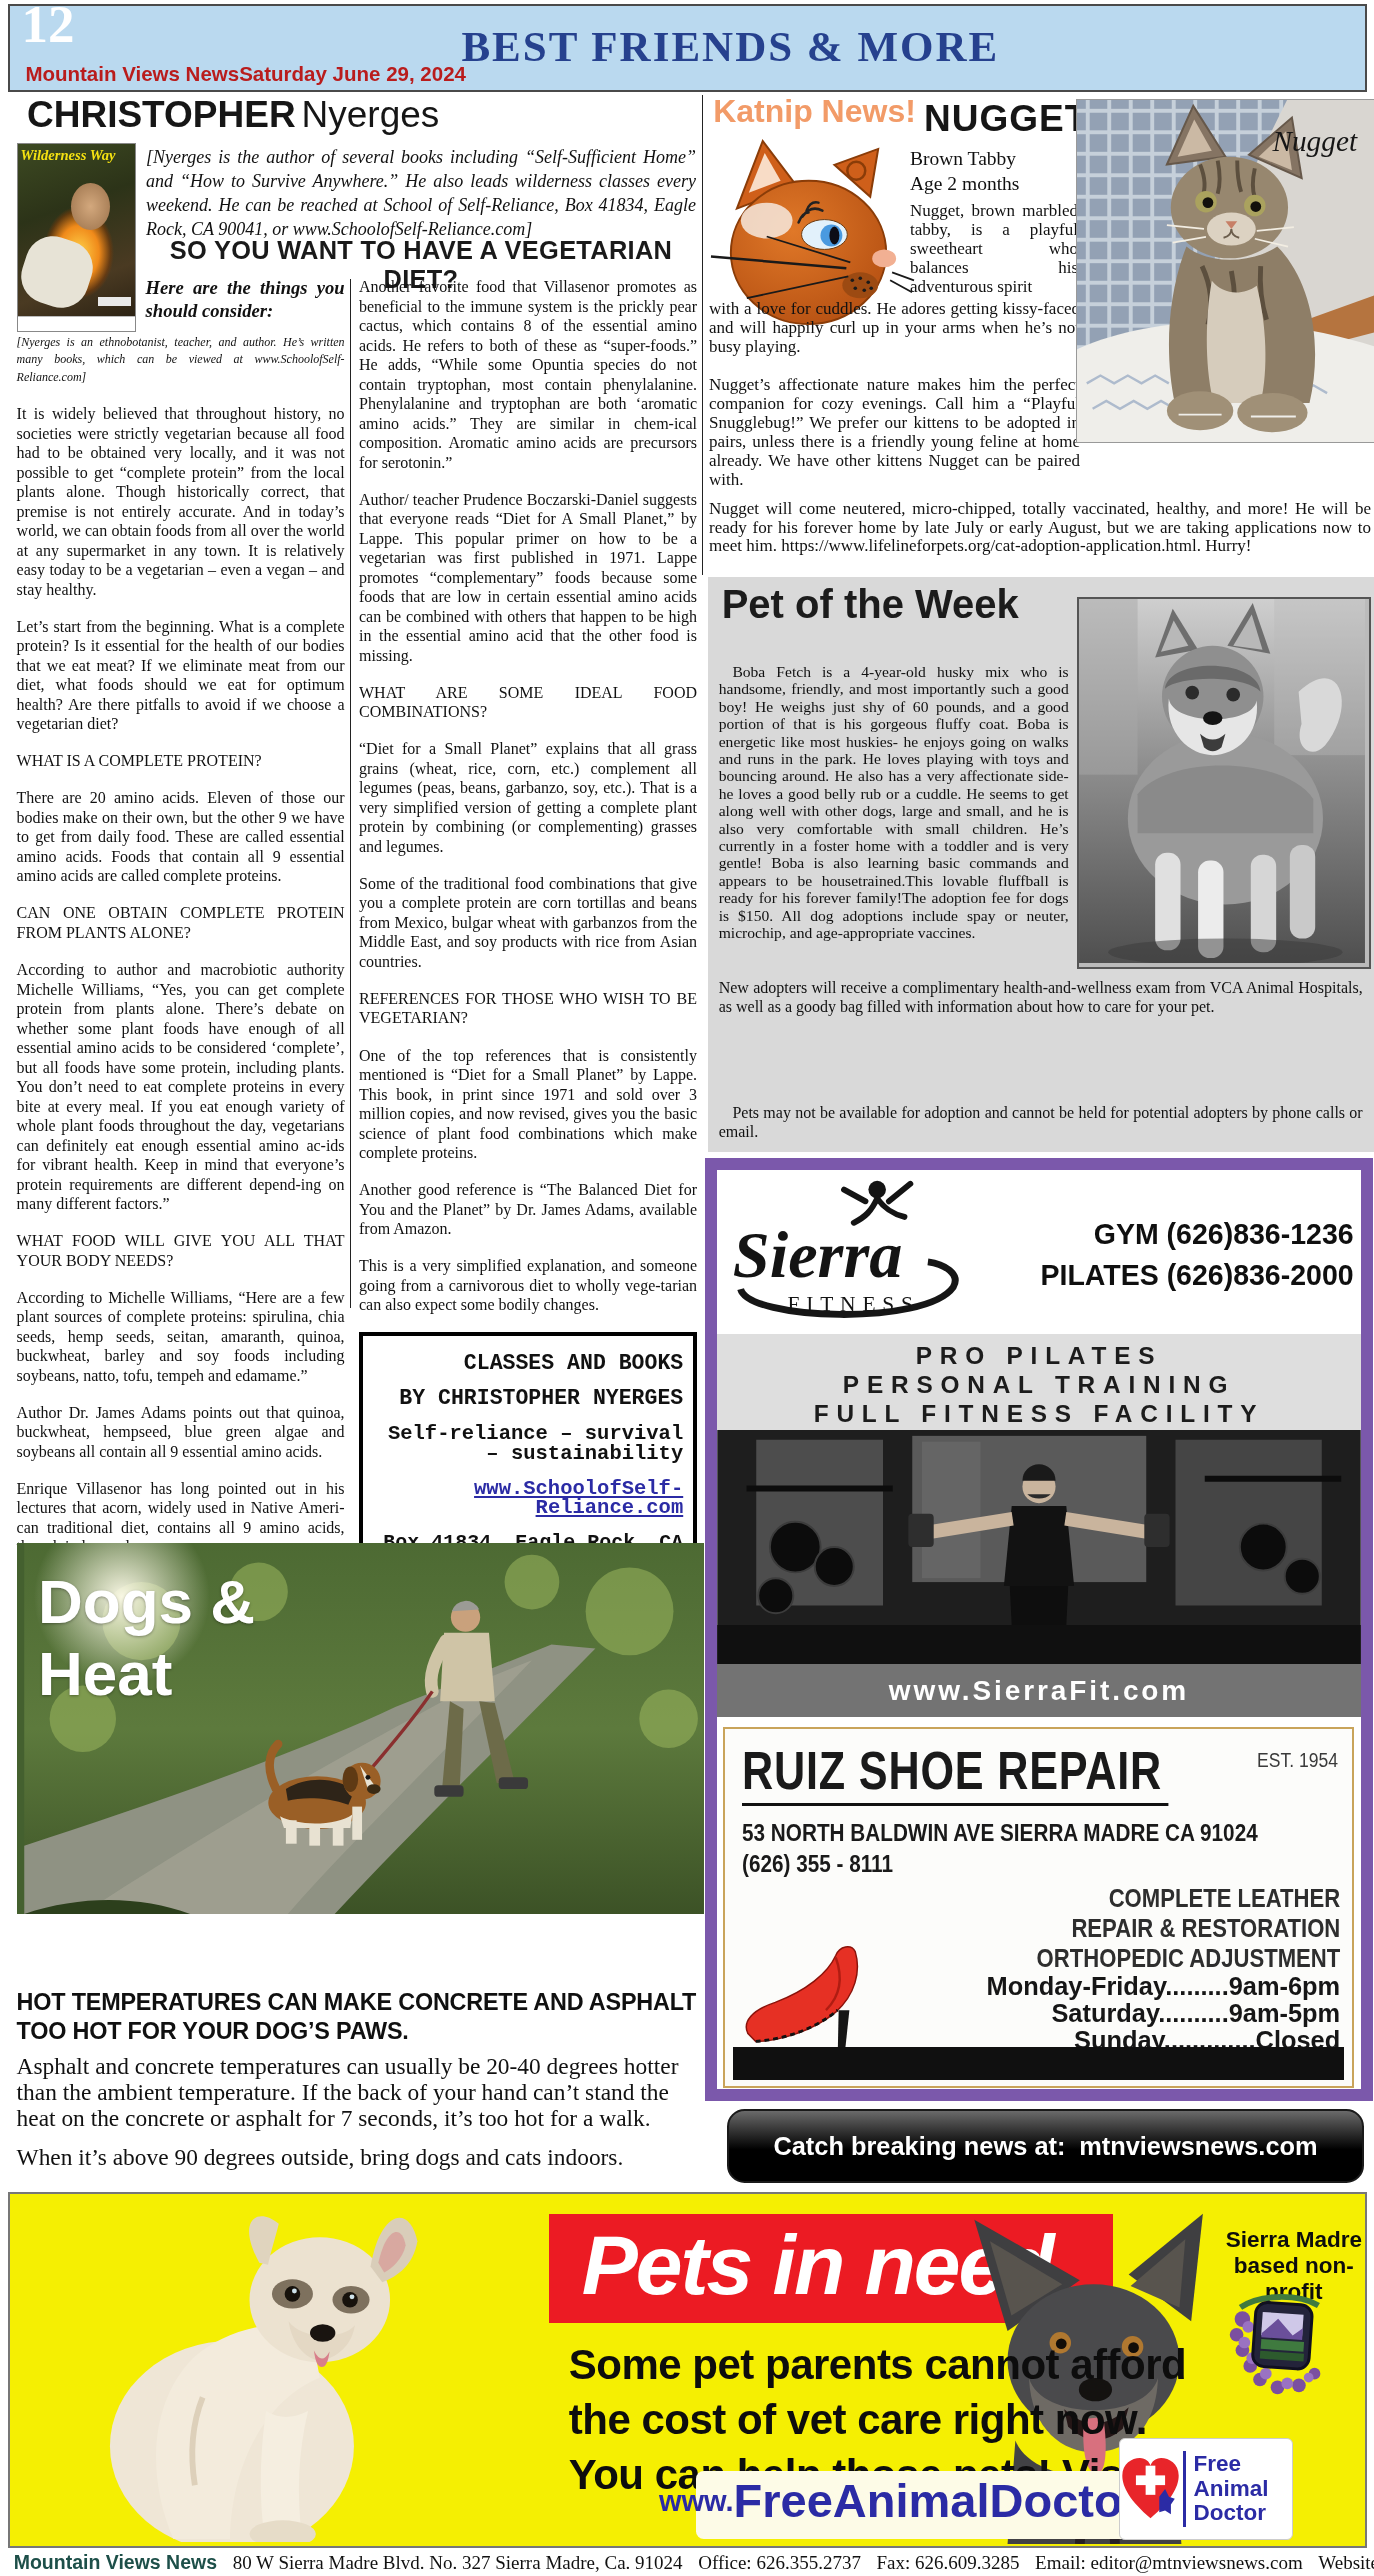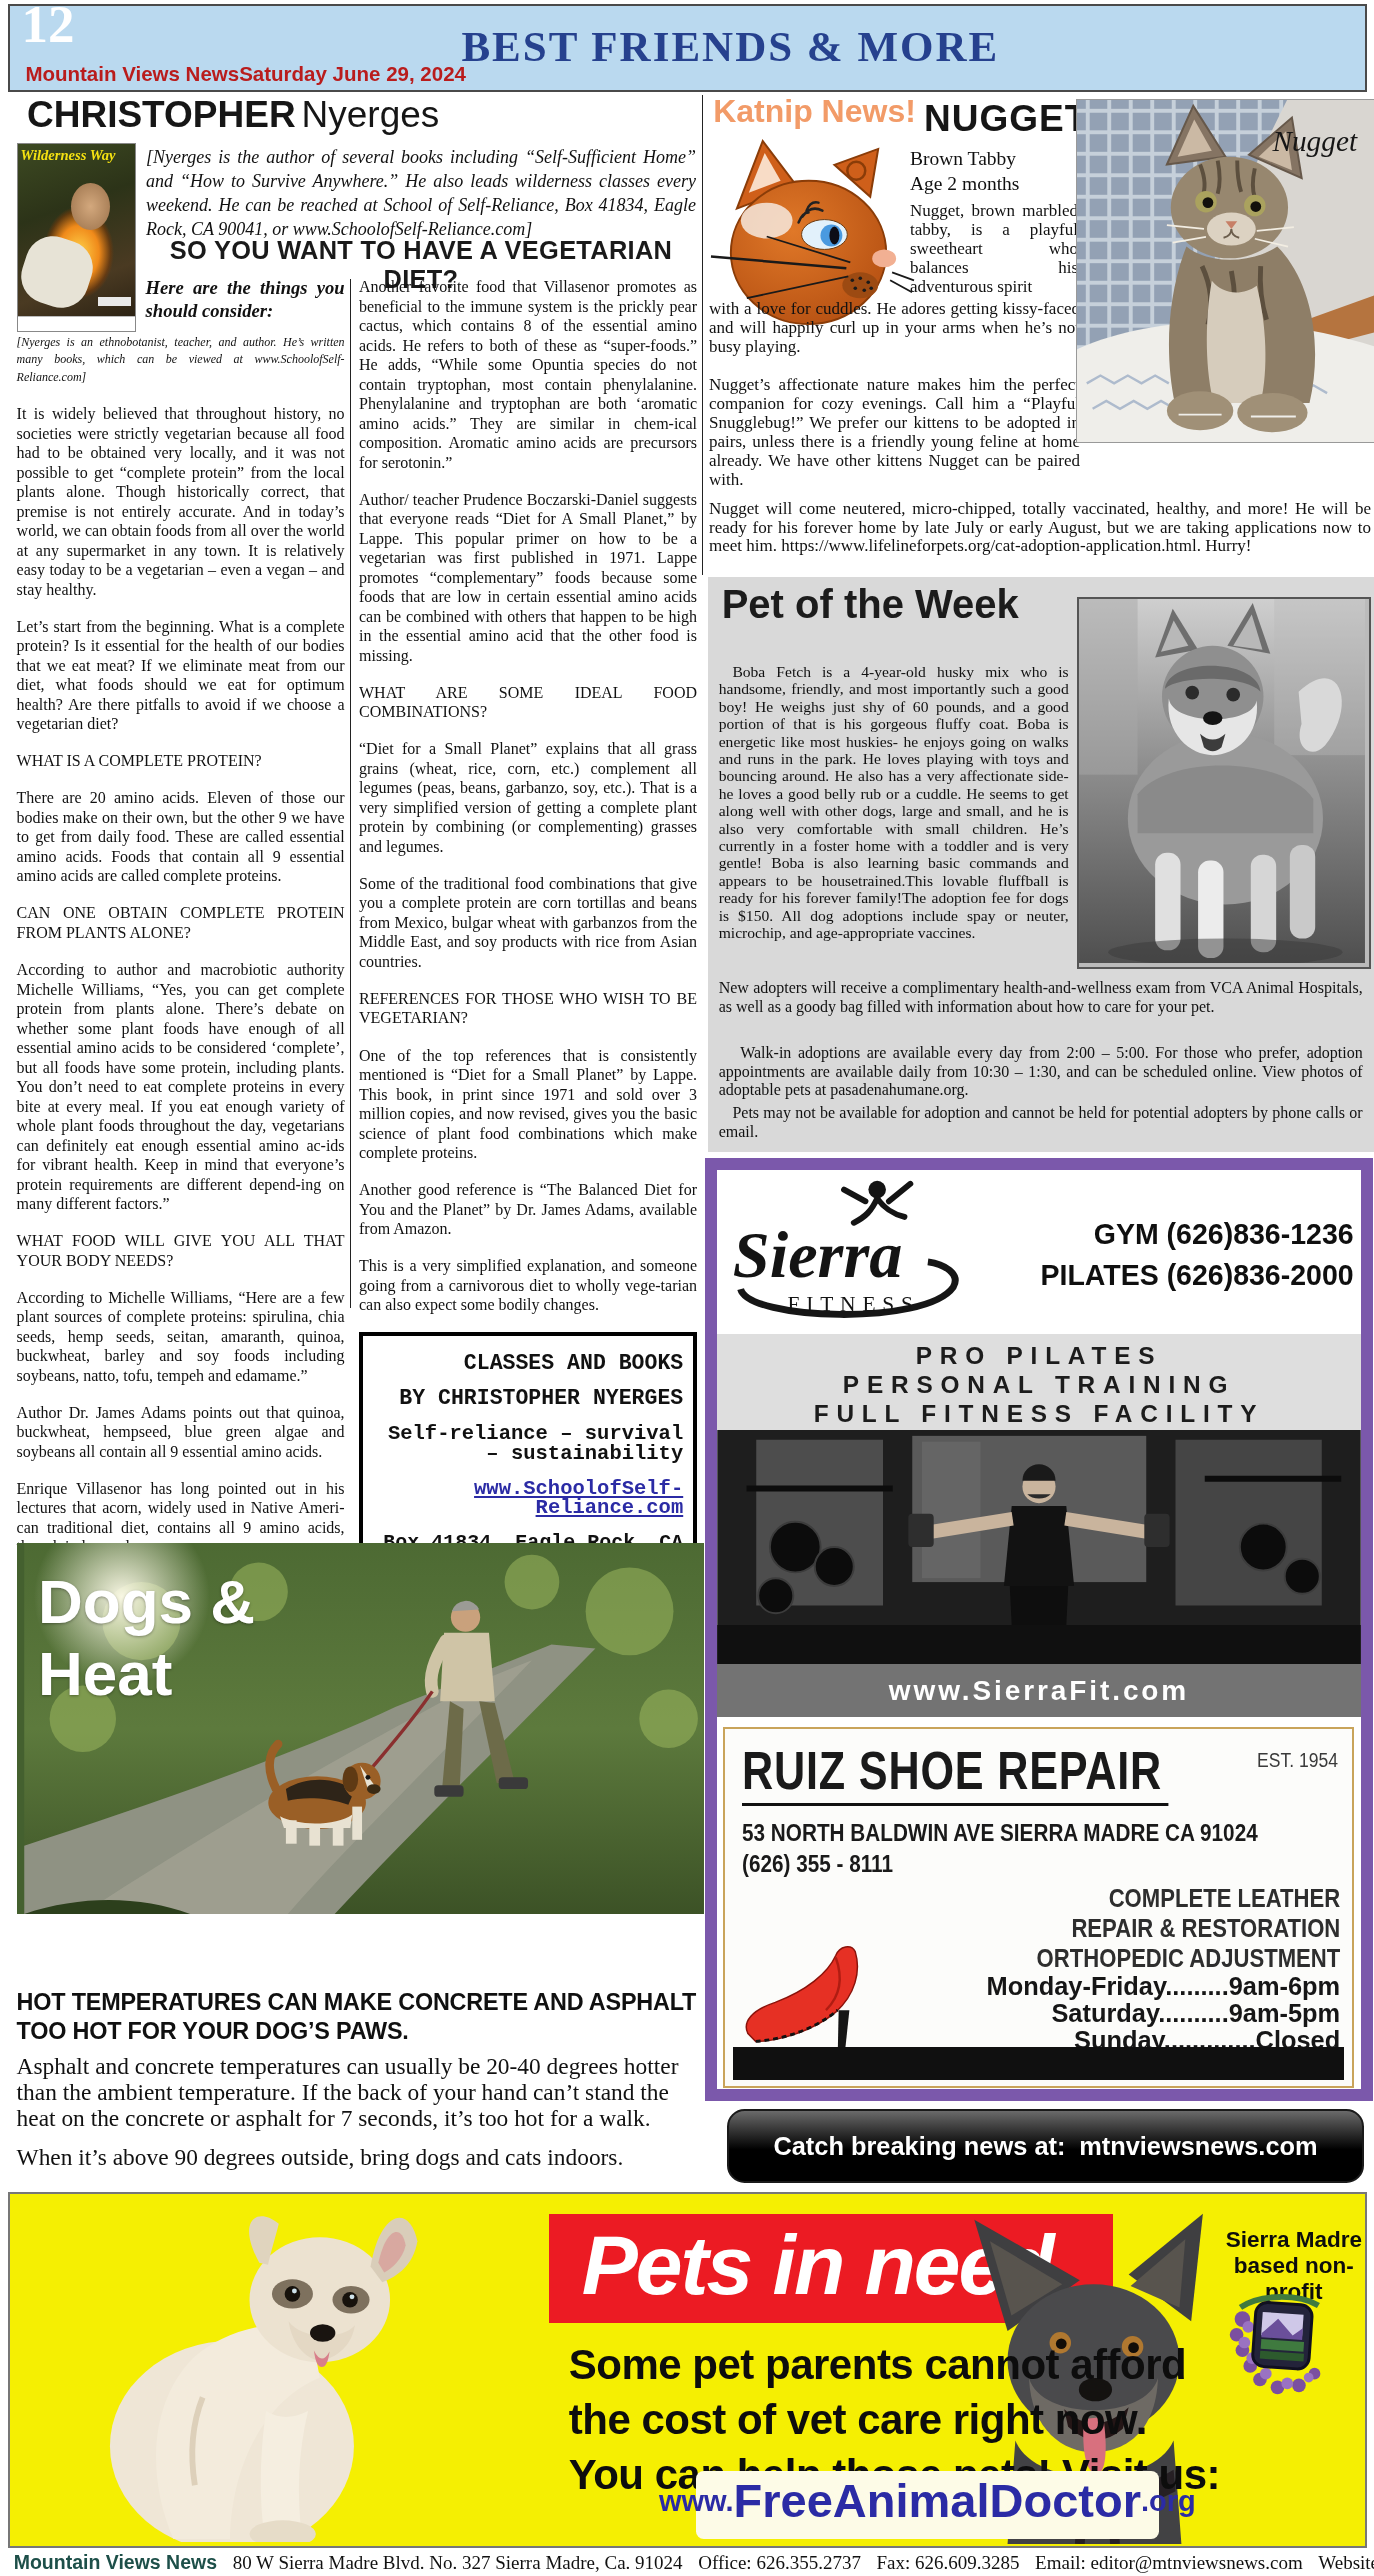--- a/index.html
+++ b/index.html
@@ -285,21 +285,20 @@
         <path d="M124,138 q13,12 26,0 l-4,14 q-9,8 -18,0 Z" fill="#3c3c3c"></path>
         <rect x="78" y="260" width="26" height="100" rx="12" fill="#e0e0e0"></rect>
         <rect x="122" y="268" width="26" height="100" rx="12" fill="#ececec"></rect>
         <rect x="176" y="262" width="26" height="100" rx="12" fill="#d6d6d6"></rect>
         <rect x="216" y="252" width="26" height="96" rx="12" fill="#c9c9c9"></rect>
         <ellipse cx="150" cy="362" rx="120" ry="14" fill="#3a3a3a" opacity=".5"></ellipse>
       </svg>
     </div>
     <div class="potw-p1"><span class="ind"></span><span>Boba Fetch is a 4-year-old husky mix who is handsome, friendly, and most importantly such a good boy! He weighs just shy of 60 pounds, and a good portion of that is his gorgeous fluffy coat. Boba is energetic like most huskies- he enjoys going on walks and runs in the park. He loves playing with toys and bouncing around. He also has a very affectionate side- he loves a good belly rub or a cuddle. He seems to get along well with other dogs, large and small, and he is also very comfortable with small children. He’s currently in a foster home with a toddler and is very gentle! Boba is also learning basic commands and appears to be housetrained.This lovable fluffball is ready for his forever family!The adoption fee for dogs is $150. All dog adoptions include spay or neuter, microchip, and age-appropriate vaccines.</span></div>
     <div class="potw-wide potw-p2">New adopters will receive a complimentary health-and-wellness exam from VCA Animal Hospitals, as well as a goody bag filled with information about how to care for your pet.</div>
-    <div class="potw-wide potw-p3">Walk-in adoptions are available every day from 2:00 – 5:00. For those who prefer, adoption appointments are available daily from 10:30 – 1:30, and can be scheduled online. View photos of adoptable pets at pasadenahumane.org.</div>
     <div class="potw-wide potw-p4">Pets may not be available for adoption and cannot be held for potential adopters by phone calls or email.</div>
   </div>
 
   <div class="abs ad-frame">
     <svg style="position:absolute;left:5.9px;top:3.9px" width="244" height="158" viewBox="0 0 250 162">
       <circle cx="158" cy="16" r="9" fill="#141414"></circle>
       <path d="M158,25 C152,38 146,44 134,50 M158,25 C166,36 174,41 186,44 M146,28 L124,16 M170,28 L192,10" stroke="#141414" stroke-width="6" fill="none" stroke-linecap="round"></path>
       <path d="M18,118 C26,150 208,156 236,116 C244,102 226,92 210,90" fill="none" stroke="#161616" stroke-width="7"></path>
       <text x="10" y="106" font-family="Liberation Serif, serif" font-weight="bold" font-style="italic" font-size="68" fill="#141414">Sierra</text>
       <text x="66" y="140" font-family="Liberation Serif, serif" font-size="22" letter-spacing="7" fill="#141414">FITNESS</text>
@@ -508,20 +507,34 @@
           <circle cx="68" cy="102" r="6"></circle>
           <circle cx="90" cy="96" r="5"></circle>
         </g>
       <path d="M20,24 C40,10 80,10 100,22" stroke="#3f7a3f" stroke-width="6" fill="none"></path>
       <rect x="34" y="20" width="58" height="66" rx="12" fill="#23233a" stroke="#101020" stroke-width="3" transform="rotate(4 63 53)"></rect>
       <rect x="42" y="30" width="42" height="24" fill="#cfc8e8" transform="rotate(4 63 42)"></rect>
       <path d="M42,52 L58,36 L74,52 L84,44 L84,56 L42,56 Z" fill="#6a4f9a" transform="rotate(4 63 46)"></path>
       <rect x="41" y="58" width="44" height="10" fill="#3f7a3f" transform="rotate(4 63 63)"></rect>
       <rect x="40" y="70" width="45" height="8" fill="#2d5a2d" transform="rotate(4 62 74)"></rect>
     </svg>
+    <div class="fad">
+      <svg width="61" height="70" viewBox="0 0 62 72">
+        <path d="M31,66 C10,48 2,34 2,22 C2,10 12,4 20,4 C26,4 30,8 31,12 C32,8 36,4 42,4 C50,4 60,10 60,22 C60,34 52,48 31,66 Z" fill="#e8252a"></path>
+        <rect x="26" y="12" width="10" height="30" fill="#fff"></rect>
+          <rect x="16" y="22" width="30" height="10" fill="#fff"></rect>
+        <path d="M40,44 l6,-8 4,8 6,2 -4,6 0,10 -6,-4 -6,2 z" fill="#2b2ba5"></path>
+      </svg>
+      <div class="fad-divider"></div>
+      <div class="fad-text">
+        <div>Free</div>
+        <div>Animal</div>
+        <div>Doctor</div>
+      </div>
+    </div>
   </div>
 
   <div class="abs footer">
     <span class="footer-paper">Mountain Views News</span>
     <span>80 W Sierra Madre Blvd.  No. 327   Sierra Madre, Ca.  91024</span>
     <span>Office:  626.355.2737</span>
     <span>Fax:  626.609.3285</span>
     <span>Email:  editor@mtnviewsnews.com</span>
     <span>Website:  www.mtnviewsnews.com</span>
   </div>

